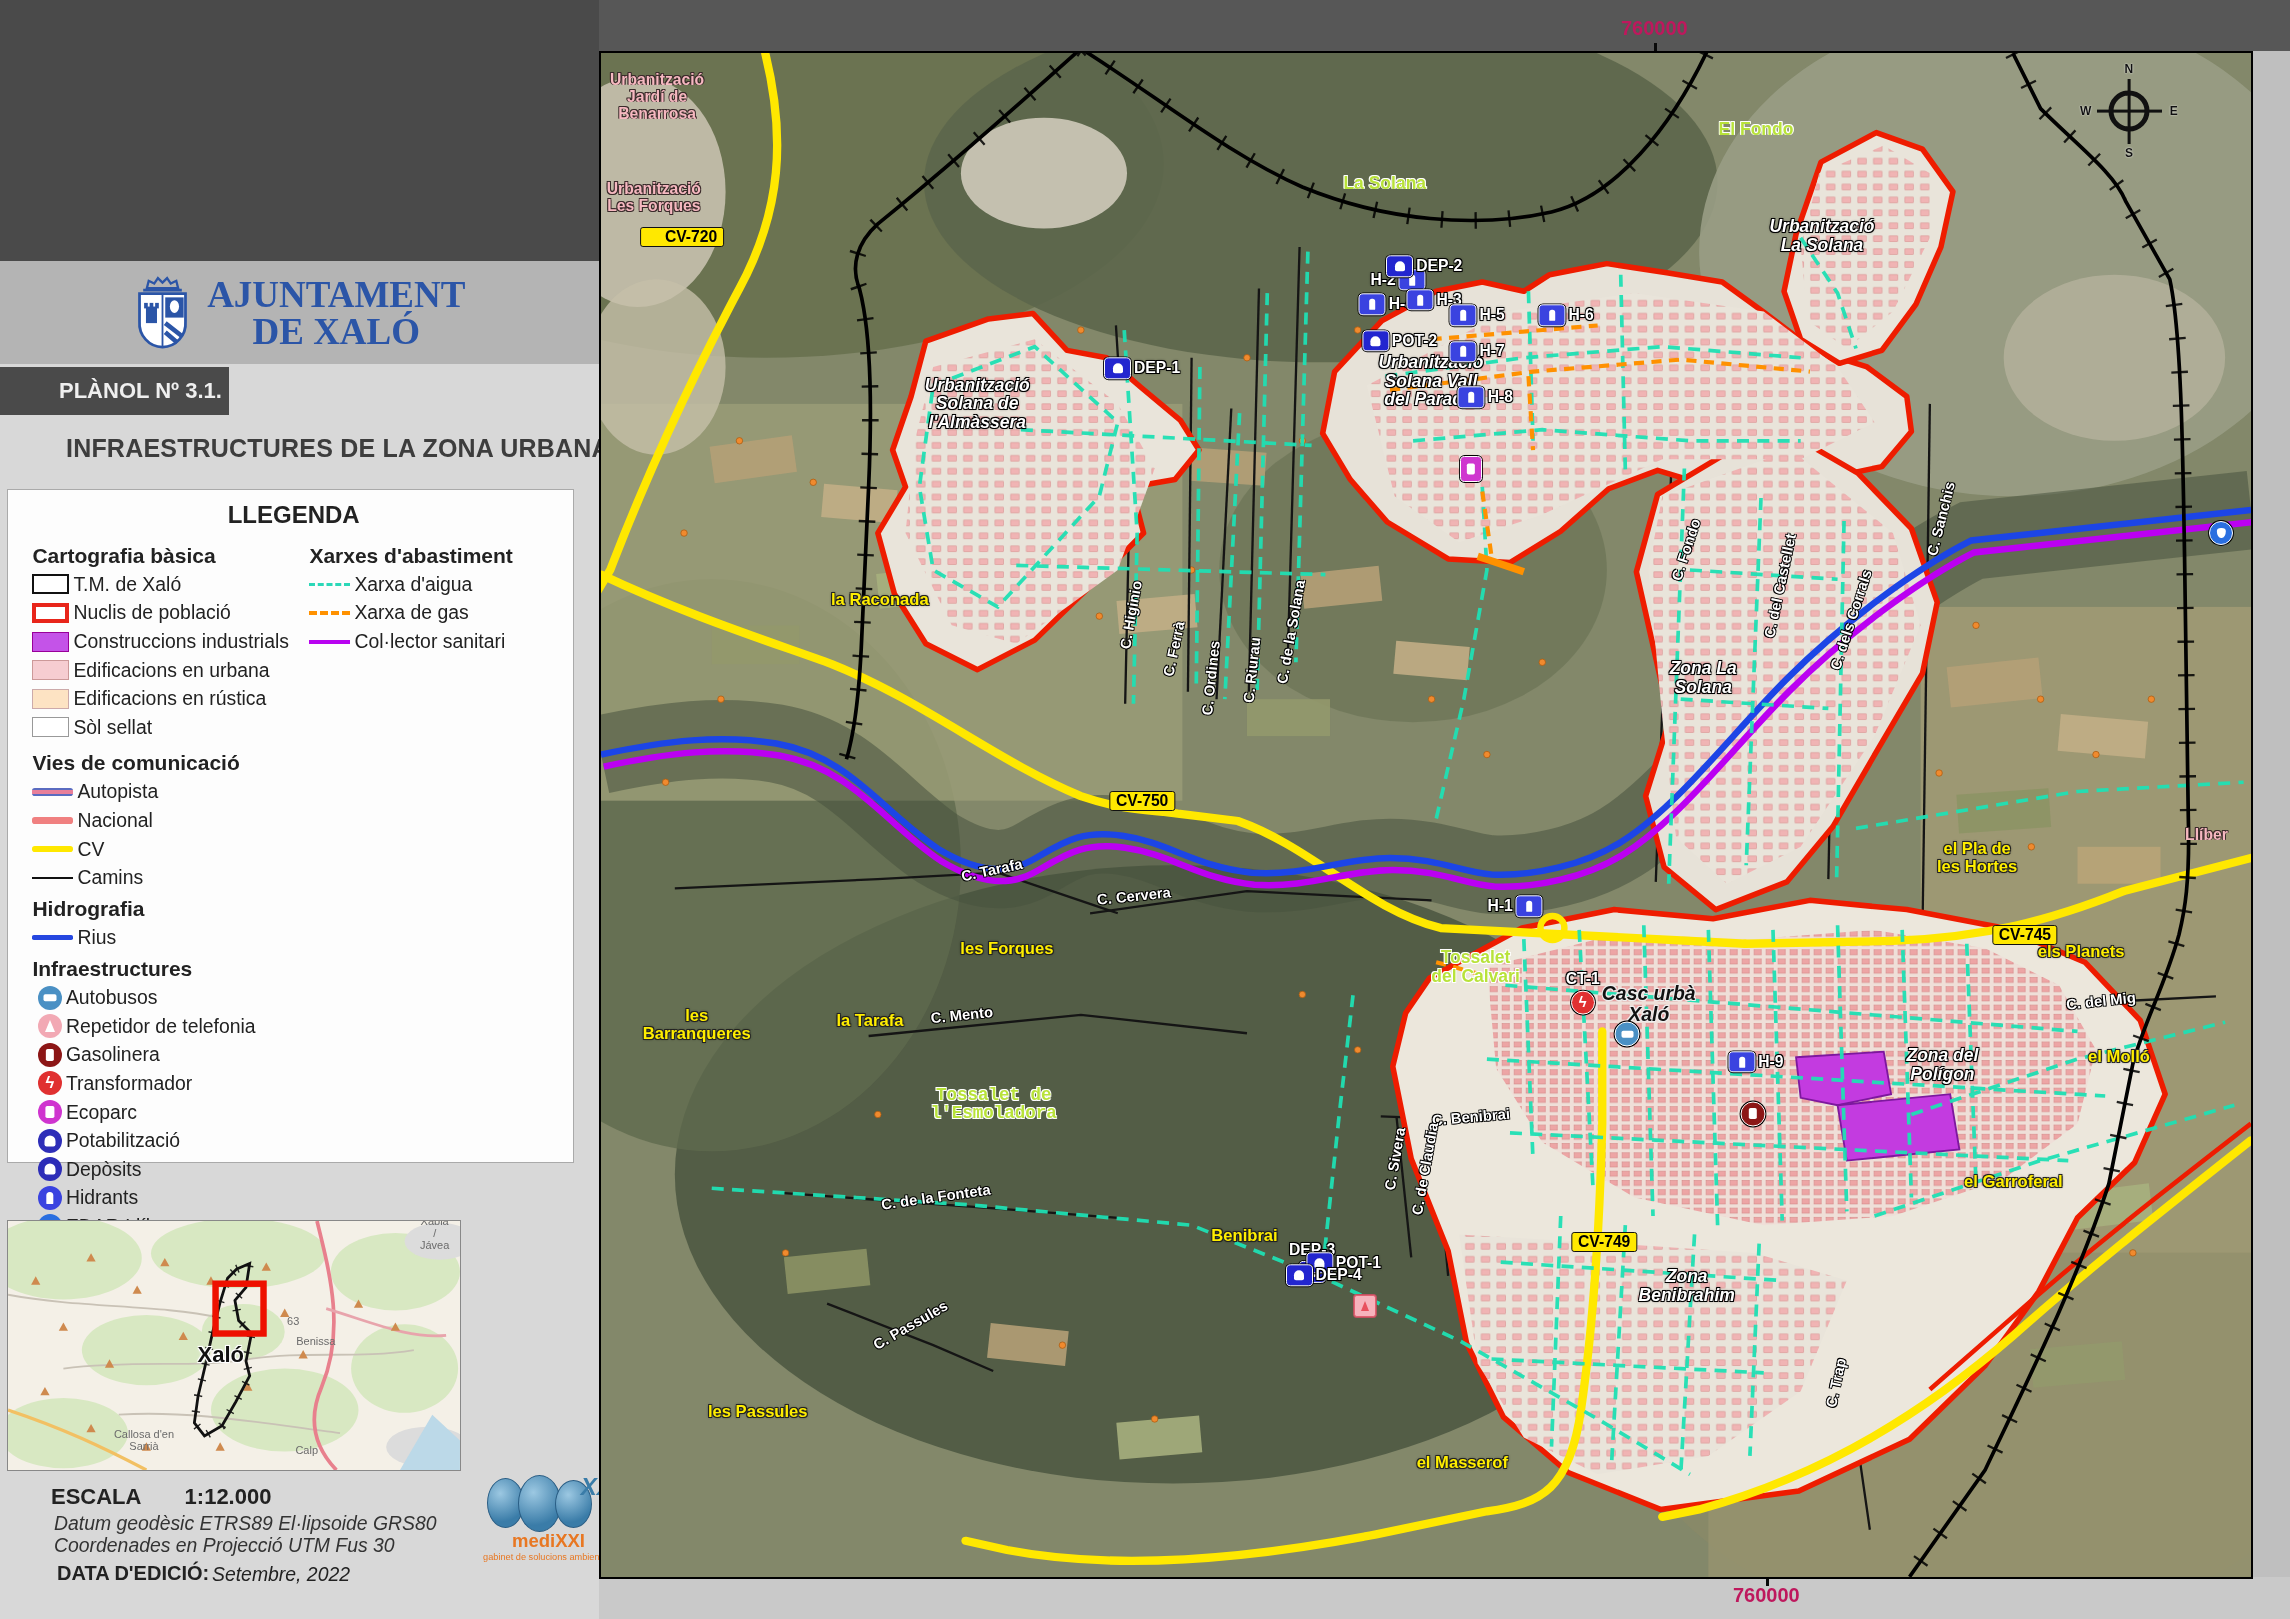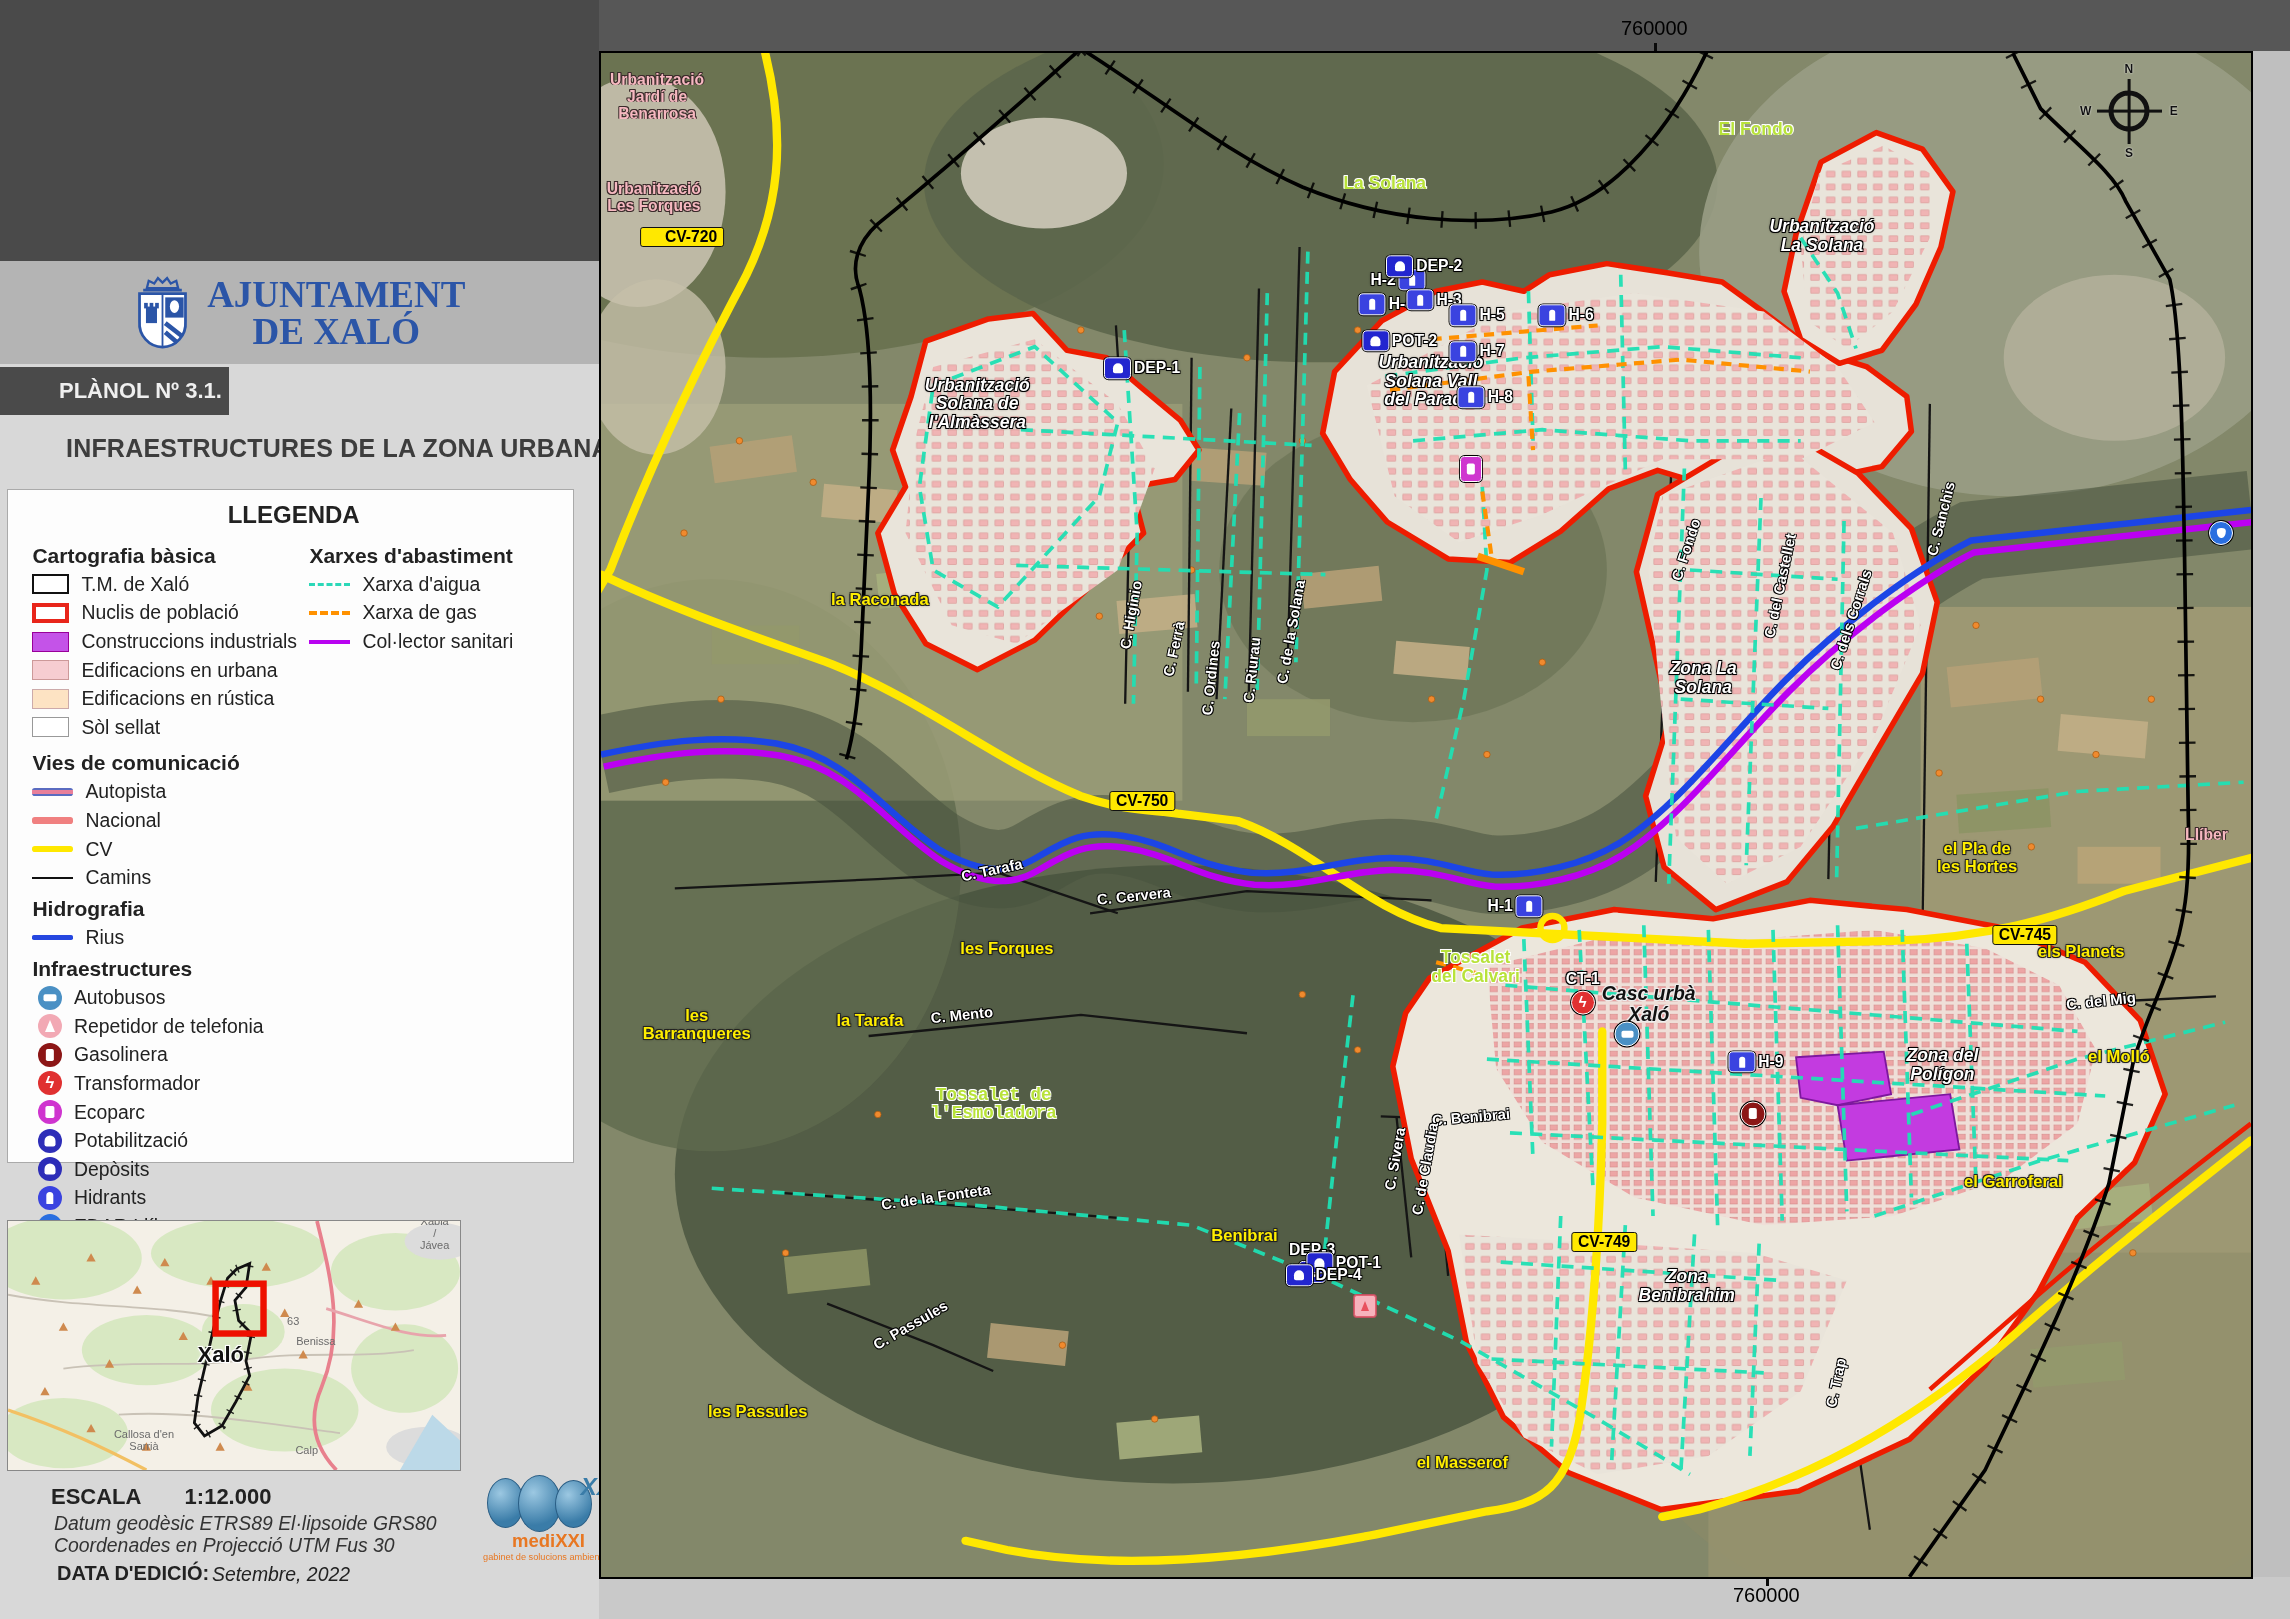--- a/index.html
+++ b/index.html
@@ -35,21 +35,21 @@
   #subtitle{left:66px;top:434px;font-size:25px;font-weight:bold;color:#3d3d3d;letter-spacing:0.2px}
 
   
   #legend-box{left:7.4px;top:489px;width:567px;height:674px;background:#fdfdfd;border:0.9px solid #aaa;
               box-sizing:border-box;padding:9.2px 18.5px 5.5px 24px}
   #legend-title{text-align:center;font-size:24px;font-weight:bold;margin:1.8px 0 7.4px 0}
   .lhead{font-weight:bold;font-size:21px;margin:7.4px 0 3.7px 0}
   .lcols{display:flex}
   .lcol1{width:277px}
   .lcol2{flex:1}
-  .lrow{display:flex;align-items:center;gap:12px;margin:4.6px 0;min-height:24px}
+  .lrow{display:flex;align-items:center;gap:4px;margin:4.6px 0;min-height:24px}
   .ltext{font-size:19.4px;white-space:nowrap}
   .sw{width:37px;height:20px;flex:none;box-sizing:border-box}
   .sw-tm{background:#fff;border:2.3px solid #111}
   .sw-nuclis{background:#fff;border:4.6px solid #e8251a}
   .sw-constr{background:#c453e8;border:0.9px solid #909}
   .sw-urb{background:#f6cdd1;border:0.9px solid #c99}
   .sw-rust{background:#fde3c3;border:0.9px solid #caa}
   .sw-sol{background:#fff;border:0.9px solid #999}
   .ln{width:41px;height:0;flex:none}
   .ln-aigua{border-top:3.7px dashed #2bd8b8}
@@ -89,21 +89,21 @@
   .blob{position:absolute;border-radius:50%;background:radial-gradient(circle at 35% 30%,#9cc8e2,#3a7ca8 70%);border:0.9px solid #2a5e85}
   #medi-xxi{position:absolute;right:16.6px;top:1.8px;color:#3a7ca8;font-weight:bold;font-style:italic;font-size:24px}
   #medi-name{position:absolute;left:0;right:0;top:59px;text-align:center;color:#e87722;font-weight:bold;font-size:18.5px}
   #medi-sub{position:absolute;left:0;right:0;top:81px;text-align:center;color:#e87722;font-size:9.2px}
 
   
   #map{left:599px;top:51px;width:1650px;height:1524px;border:2.8px solid #000;box-sizing:content-box;background:#83886a;overflow:hidden}
   #map svg{display:block}
   #margin-right{left:2252px;top:51px;width:39px;height:1529px;background:#bfbfbf}
   #margin-bottom{left:599px;top:1577px;width:1692px;height:42px;background:#c9c9c9}
-  .coordlb{position:absolute;font-size:20px;font-weight:normal;color:#000000}
+  .coordlb{position:absolute;font-size:20px;font-weight:bold;color:#be185d}
   #coord-top{left:1621px;top:16.6px}
   #coord-top i,#coord-bottom i{position:absolute;background:#0a0a0a}
   #coord-top i{left:33px;top:26px;width:2.8px;height:13px}
   #coord-bottom{left:1733px;top:1584px}
   #coord-bottom i{left:33px;top:-11px;width:2.8px;height:13px}
 
   
   .mlab{position:absolute;transform:translate(-50%,-50%) rotate(var(--rot,0deg));white-space:pre-line;
         text-align:center;font-weight:bold;line-height:1.08;pointer-events:none}
   .yellow{color:#ffee00;font-size:16.6px;text-shadow:-0.9px -0.9px 0 #222,0.9px -0.9px 0 #222,-0.9px 0.9px 0 #222,0.9px 0.9px 0 #222,0 0 2.8px #000}

